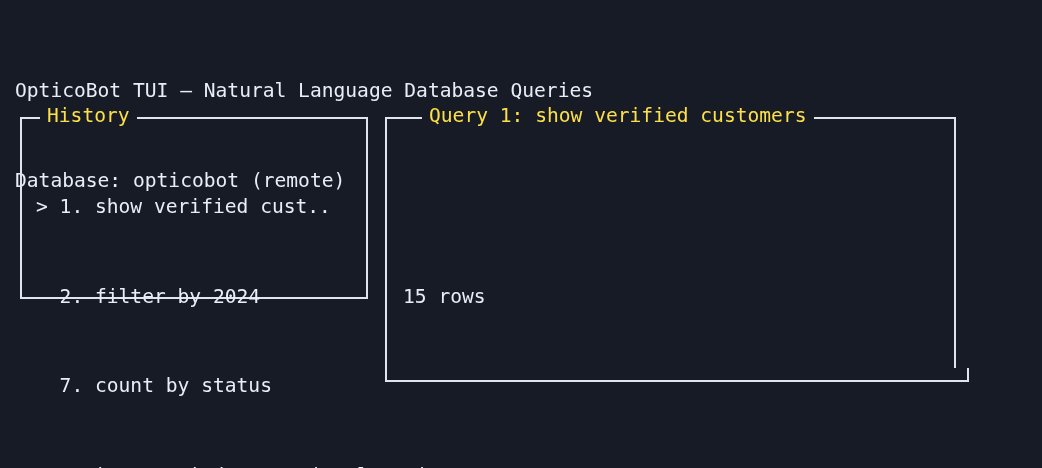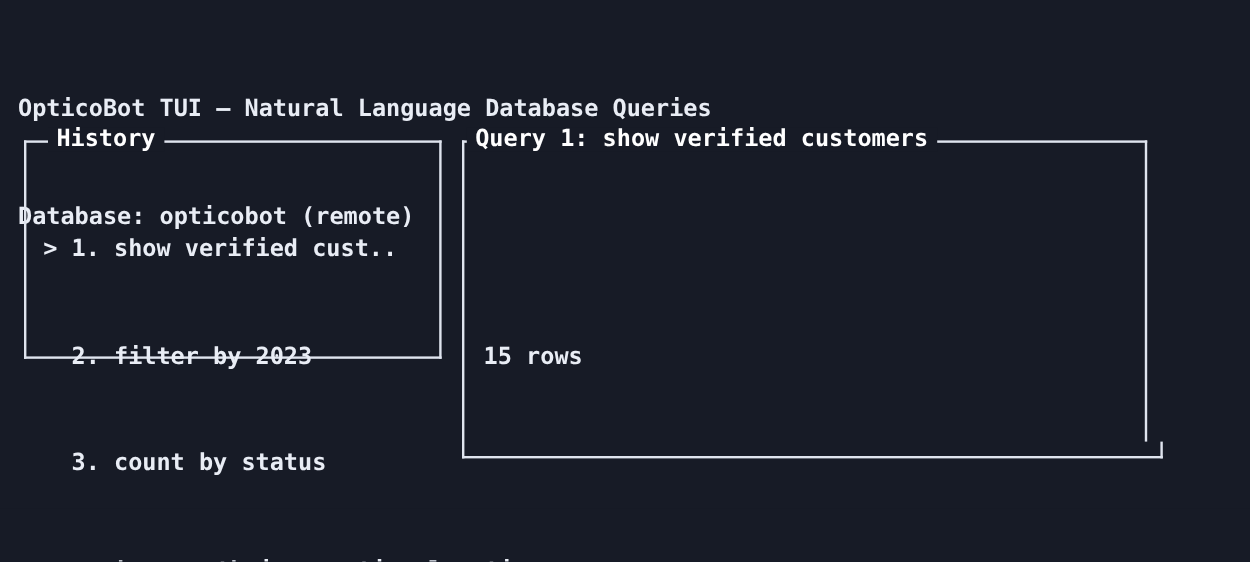--- a/index.html
+++ b/index.html
@@ -14,21 +14,20 @@
     overflow: hidden;
     font-family: "DejaVu Sans Mono", "Liberation Mono", monospace;
     color: #e9edf5;
     -webkit-font-smoothing: antialiased;
   }
   #screen {
     position: relative;
     width: 1042px;
     height: 424px;
     background: #171b26;
-    font-weight: bold;
   }
 
   
   .mono {
     position: absolute;
     font-family: "DejaVu Sans Mono", "Liberation Mono", monospace;
     font-size: 19.6px;
     line-height: 29.7px;
     letter-spacing: 0px;
     white-space: pre;
@@ -63,34 +62,34 @@
     background: #dfe4ee;
   }
   .frame-label {
     position: absolute;
     background: #171b26;
     padding: 0 7px;
     font-family: "DejaVu Sans Mono", "Liberation Mono", monospace;
     font-size: 19.6px;
     line-height: 20px;
     white-space: pre;
-    color: #ffffff;
+    color: #fde047;
   }
 
   
   #history-panel { left: 20px; top: 117px; width: 348px; height: 182px; }
   #history-body { left: 36px; top: 133px; }
   #history-body .hline { display: block; height: 29.7px; }
   #history-panel .frame-label { left: 20px; top: -11px; }
 
   
   #query-panel { left: 385px; top: 117px; width: 571px; height: 265px; }
   #query-body { left: 403px; top: 133px; }
   #query-body .hline { display: block; height: 29.7px; }
-  #query-panel .frame-label { left: 4px; top: -11px; }
+  #query-panel .frame-label { left: 37px; top: -11px; }
   
   #query-bottom { left: 0px; width: 584px; bottom: 0px; }
   #query-bottom-cap { position: absolute; right: -13px; bottom: 0px; width: 2px; height: 14px; background: #dfe4ee; }
 
   
   #prompt { left: 15px; top: 431px; }
 </style>
 </head>
 <body>
 
@@ -104,22 +103,22 @@
   <div id="history-panel" class="panel">
     <div class="frame-top" style="left:0;  top:0;   width:348px;"></div>
     <div class="frame-bottom" style="left:0;  bottom:0;width:348px;"></div>
     <div class="frame-side" style="left:0;  top:0;   height:182px;"></div>
     <div class="frame-side" style="right:0; top:0;   height:182px;"></div>
     <span class="frame-label">History</span>
   </div>
 
   <div id="history-body" class="mono">
     <span class="hline">&gt; 1. show verified cust..</span>
-    <span class="hline">  2. filter by 2023</span>
-    <span class="hline">  3. count by status</span>
+    <span class="hline">  2. filter by 2024</span>
+    <span class="hline">  7. count by status</span>
     <span class="hline"></span>
     
   </div>
 
   <div id="query-panel" class="panel">
     <div class="frame-top" style="left:0;  top:0;    width:571px;"></div>
     <div class="frame-side" style="left:0;  top:0;    height:265px;"></div>
     <div class="frame-side" style="right:0; top:0;    height:251px;"></div>
     <div id="query-bottom" class="frame-bottom"></div>
     <div id="query-bottom-cap"></div>

